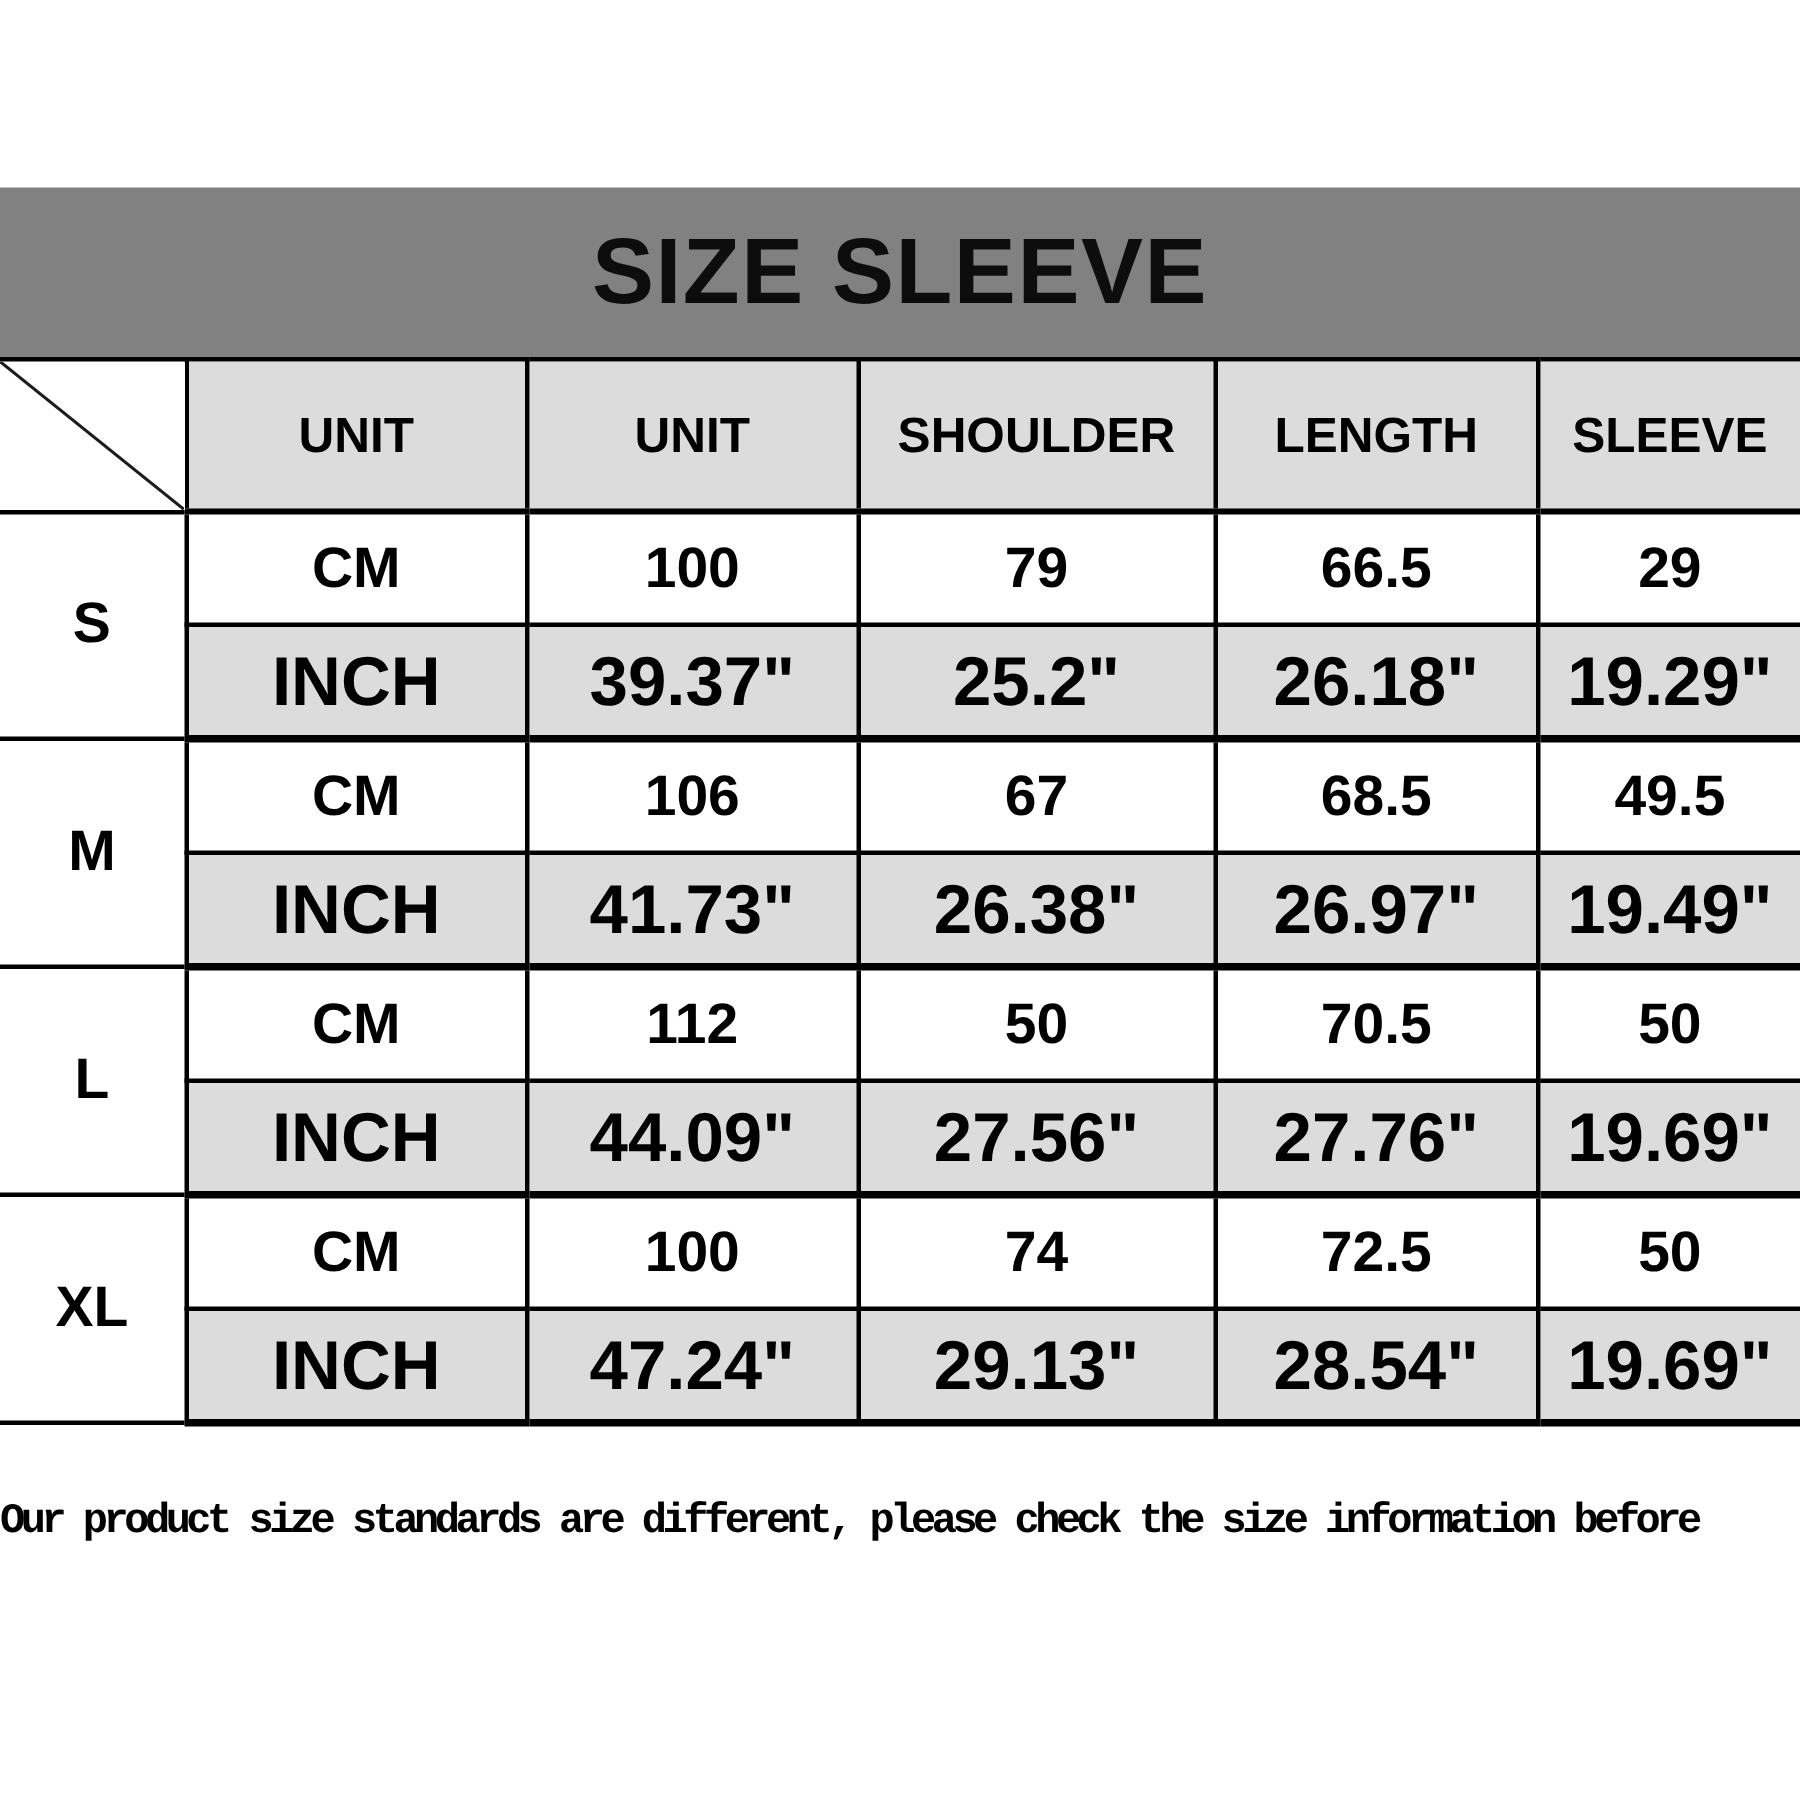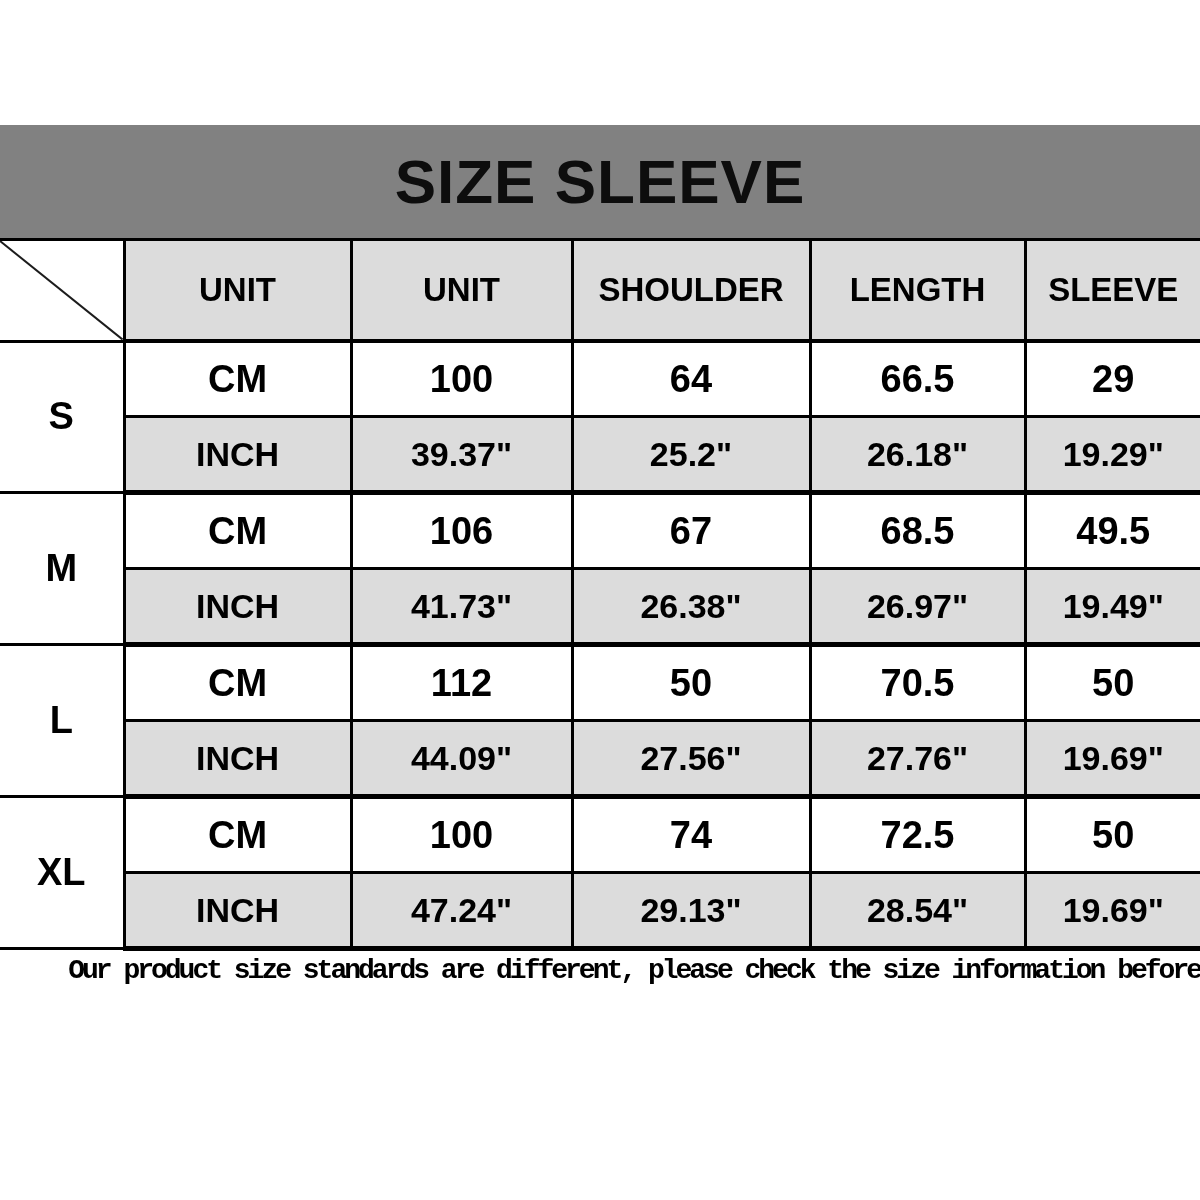--- a/index.html
+++ b/index.html
@@ -63,33 +63,34 @@
     background: #ffffff;
     position: relative;
   }
   .size-table td.corner svg {
     position: absolute;
     top: 0; left: 0;
     width: 100%; height: 100%;
     display: block;
   }
   .size-table tr.row-cm td   { background: #ffffff; height: 72px; font-size: 38px; }
-  .size-table tr.row-inch td { background: #dcdcdc; height: 72px; font-size: 34px; }
+  .size-table tr.row-inch td { background: #dcdcdc; height: 72px; font-size: 46px; }
   .size-table td.size-label {
     background: #dcdcdc;
     font-size: 42px;
   }
   
   .size-table tr.group-end td { border-bottom: 5px solid #000000; }
   .size-table thead th { border-bottom: 4px solid #000000; }
   .size-table { border-top: 3px solid #7f1d1d; }
 
   
   .footer {
-    text-align: right;
+    margin-top: 44px;
+    text-align: left;
     font-family: "Liberation Mono", monospace;
     font-weight: bold;
     font-size: 28px;
     letter-spacing: -3px;
     line-height: 1.45;
     color: #000000;
     white-space: nowrap;
   }
 </style>
 </head>
@@ -123,21 +124,21 @@
         <th class="colhead">LENGTH</th>
         <th class="colhead">SLEEVE</th>
       </tr>
     </thead>
     <tbody>
 
       <tr class="row-cm">
         <td class="size-label" rowspan="2">S</td>
         <td>CM</td>
         <td>100</td>
-        <td>64</td>
+        <td>79</td>
         <td>66.5</td>
         <td>29</td>
       </tr>
       <tr class="row-inch group-end">
         <td>INCH</td>
         <td>39.37"</td>
         <td>25.2"</td>
         <td>26.18"</td>
         <td>19.29"</td>
       </tr>

